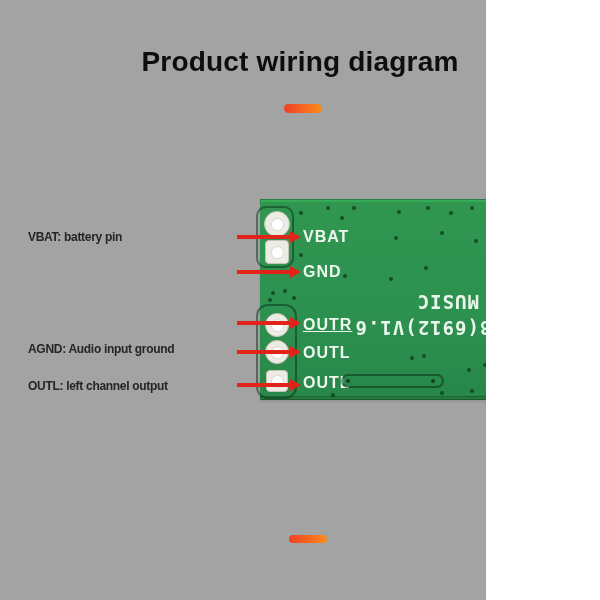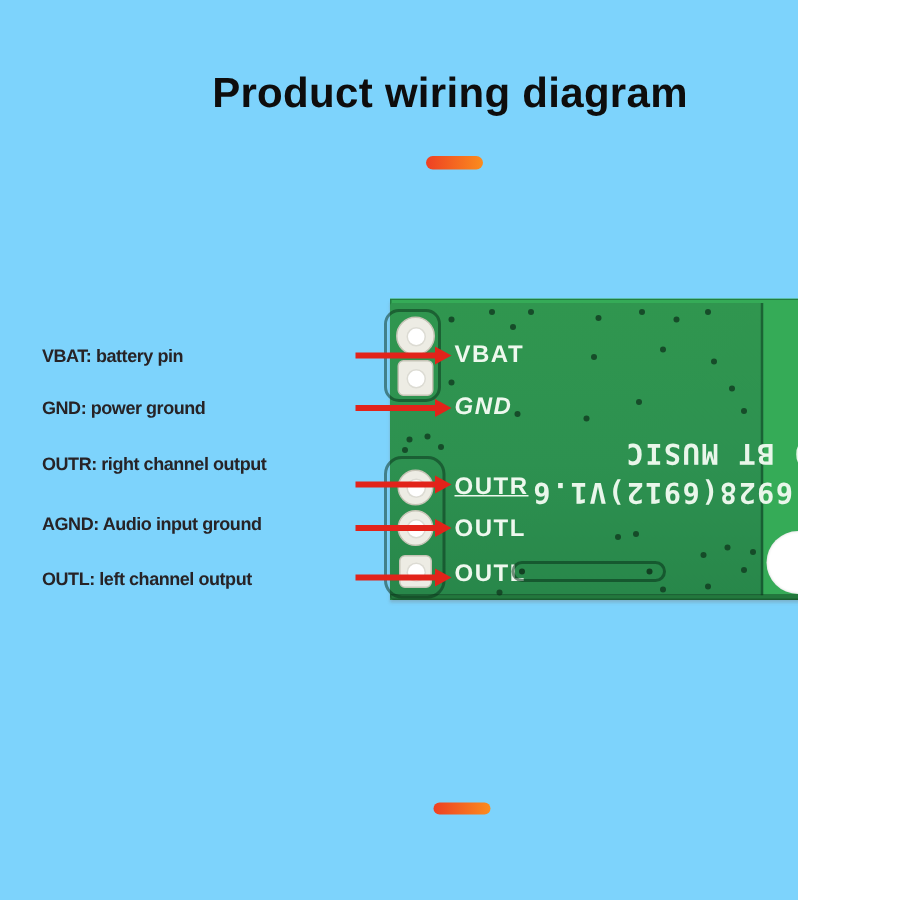--- a/index.html
+++ b/index.html
@@ -1,17 +1,17 @@
 <!DOCTYPE html>
 <html><head>
 <meta charset="utf-8">
 <style>
   html,body{margin:0;padding:0;background:#ffffff;}
   body{font-family:"Liberation Sans",sans-serif;}
-  .stage{position:relative;width:532px;height:600px;background:#7dd3fc;overflow:hidden;}
+  .stage{position:relative;width:486px;height:600px;background:#a3a3a3;overflow:hidden;}
 
   
   .sec-title{position:absolute;left:0;width:600px;text-align:center;
     font-size:28px;font-weight:bold;color:#0e0d0d;letter-spacing:0.2px;}
   .accent-dash{position:absolute;height:9px;border-radius:5px;
     background:linear-gradient(90deg,#ee4023,#fb8c1e);}
 
   
   .pin-desc{position:absolute;left:28px;font-size:12px;font-weight:bold;
     color:#272326;letter-spacing:-0.3px;white-space:nowrap;line-height:20px;}
@@ -73,22 +73,20 @@
 </style>
 </head>
 <body>
 
 <div class="stage">
 
   <div class="sec-title" style="top:46px;">Product wiring diagram</div>
   <div class="accent-dash" style="left:284px;top:104px;width:38px;"></div>
 
   <div class="pin-desc" style="top:227px;">VBAT: battery pin</div>
-  <div class="pin-desc" style="top:262px;">GND: power ground</div>
-  <div class="pin-desc" style="top:299px;">OUTR: right channel output</div>
   <div class="pin-desc" style="top:339px;">AGND: Audio input ground</div>
   <div class="pin-desc" style="top:376px;">OUTL: left channel output</div>
 
   <div class="pcb">
     <div class="module">
 
       <div class="outline" style="left:-4px;top:4px;width:38px;height:62px;"></div>
       <div class="outline" style="left:-4px;top:102px;width:41px;height:95px;border-radius:12px;"></div>
 
       <div class="pad round" style="left:4px;top:9px;width:26px;height:26px;">
@@ -101,21 +99,21 @@
           <span class="hole"></span>
         </div>
       <div class="pad round" style="left:5px;top:138px;width:24px;height:24px;">
           <span class="hole"></span>
         </div>
       <div class="pad square" style="left:6px;top:168px;width:22px;height:22px;">
           <span class="hole"></span>
         </div>
 
       <div class="silk" style="top:26px;">VBAT</div>
-      <div class="silk" style="top:61px;font-style:italic;">GND</div>
+      <div class="silk" style="top:61px;">GND</div>
       <div class="silk" style="top:114px;text-decoration:underline;">OUTR</div>
       <div class="silk" style="top:142px;">OUTL</div>
       <div class="silk" style="top:172px;">OUTL</div>
 
       <div class="slot">
         <i style="left:3px;"></i>
         <i style="left:88px;"></i>
       </div>
 
       <div id="via-layer">

